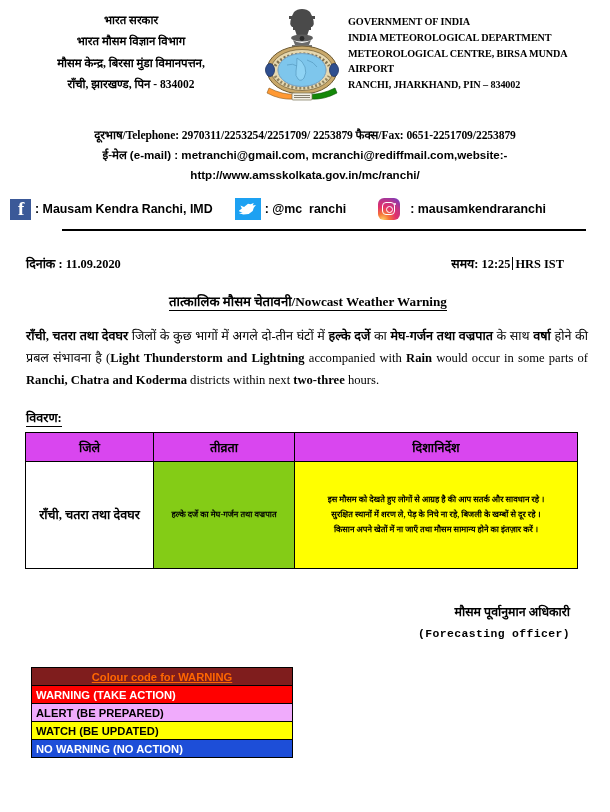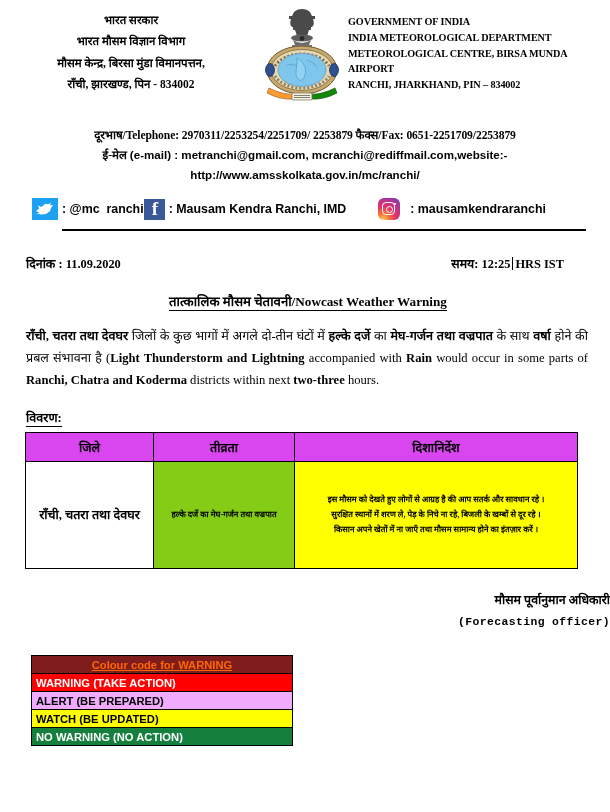--- a/index.html
+++ b/index.html
@@ -238,22 +238,23 @@
   .cell-guid {
     background: #ffff00;
     font-weight: bold;
     font-size: 8.2px;
     line-height: 1.8;
     padding: 0 6px;
   }
 
   
   .signature {
-    margin-top: 20px;
+    margin-top: 32px;
     text-align: right;
+    padding-right: 40px;
     font-weight: bold;
     font-size: 12.4px;
     line-height: 1.85;
   }
   .sig-en {
     font-family: "Liberation Mono", "DejaVu Sans Mono", monospace;
     font-size: 11.4px;
     font-weight: bold;
     letter-spacing: 0.4px;
   }
@@ -276,21 +277,21 @@
     text-align: center;
     color: #ff6600;
     background: #7f1d1d;
     padding-left: 0 !important;
     margin-top: 43px;
   }
   .lg-head u { text-decoration: underline; }
   .lg-red    { background: #ff0000; color: #ffffff; }
   .lg-orange { background: #f0abfc; color: #000000; }
   .lg-yellow { background: #ffff00; color: #000000; }
-  .lg-green  { background: #15803d; color: #ffffff; }
+  .lg-green  { background: #1d4ed8; color: #ffffff; }
 </style>
 </head>
 <body>
 
 <div class="header">
 
   <div class="header-left">
     <div>भारत सरकार</div>
     <div>भारत मौसम विज्ञान विभाग</div>
     <div>मौसम केन्द्र, बिरसा मुंडा विमानपत्तन,</div>
@@ -350,28 +351,28 @@
   <div class="contact-line1">दूरभाष/Telephone: 2970311/2253254/2251709/ 2253879   फैक्स/Fax: 0651-2251709/2253879</div>
   <div class="contact-line2">
     <span class="lab">ई-मेल</span>
     <span class="sans">(e-mail) : metranchi@gmail.com, mcranchi@rediffmail.com,website:-</span>
   </div>
   <div class="contact-line3 sans">http://www.amsskolkata.gov.in/mc/ranchi/</div>
 </div>
 
 <div class="social">
 
+  <div class="social-item">
+    <span class="ico ico-fb"></span>
+    <span class="social-label">: Mausam Kendra Ranchi, IMD</span>
+  </div>
+
   <div class="social-item" style="margin-left:22px;">
     <span class="ico ico-tw"></span>
     <span class="social-label">: @mc  ranchi</span>
-  </div>
-
-  <div class="social-item">
-    <span class="ico ico-fb"></span>
-    <span class="social-label">: Mausam Kendra Ranchi, IMD</span>
   </div>
 
   <div class="social-item" style="margin-left:32px;">
     <span class="ico ico-ig">
       <span class="ig-frame"></span>
       <span class="ig-lens"></span>
       <span class="ig-dot"></span>
     </span>
     <span class="social-label" style="margin-left:10px;">: mausamkendraranchi</span>
   </div>

